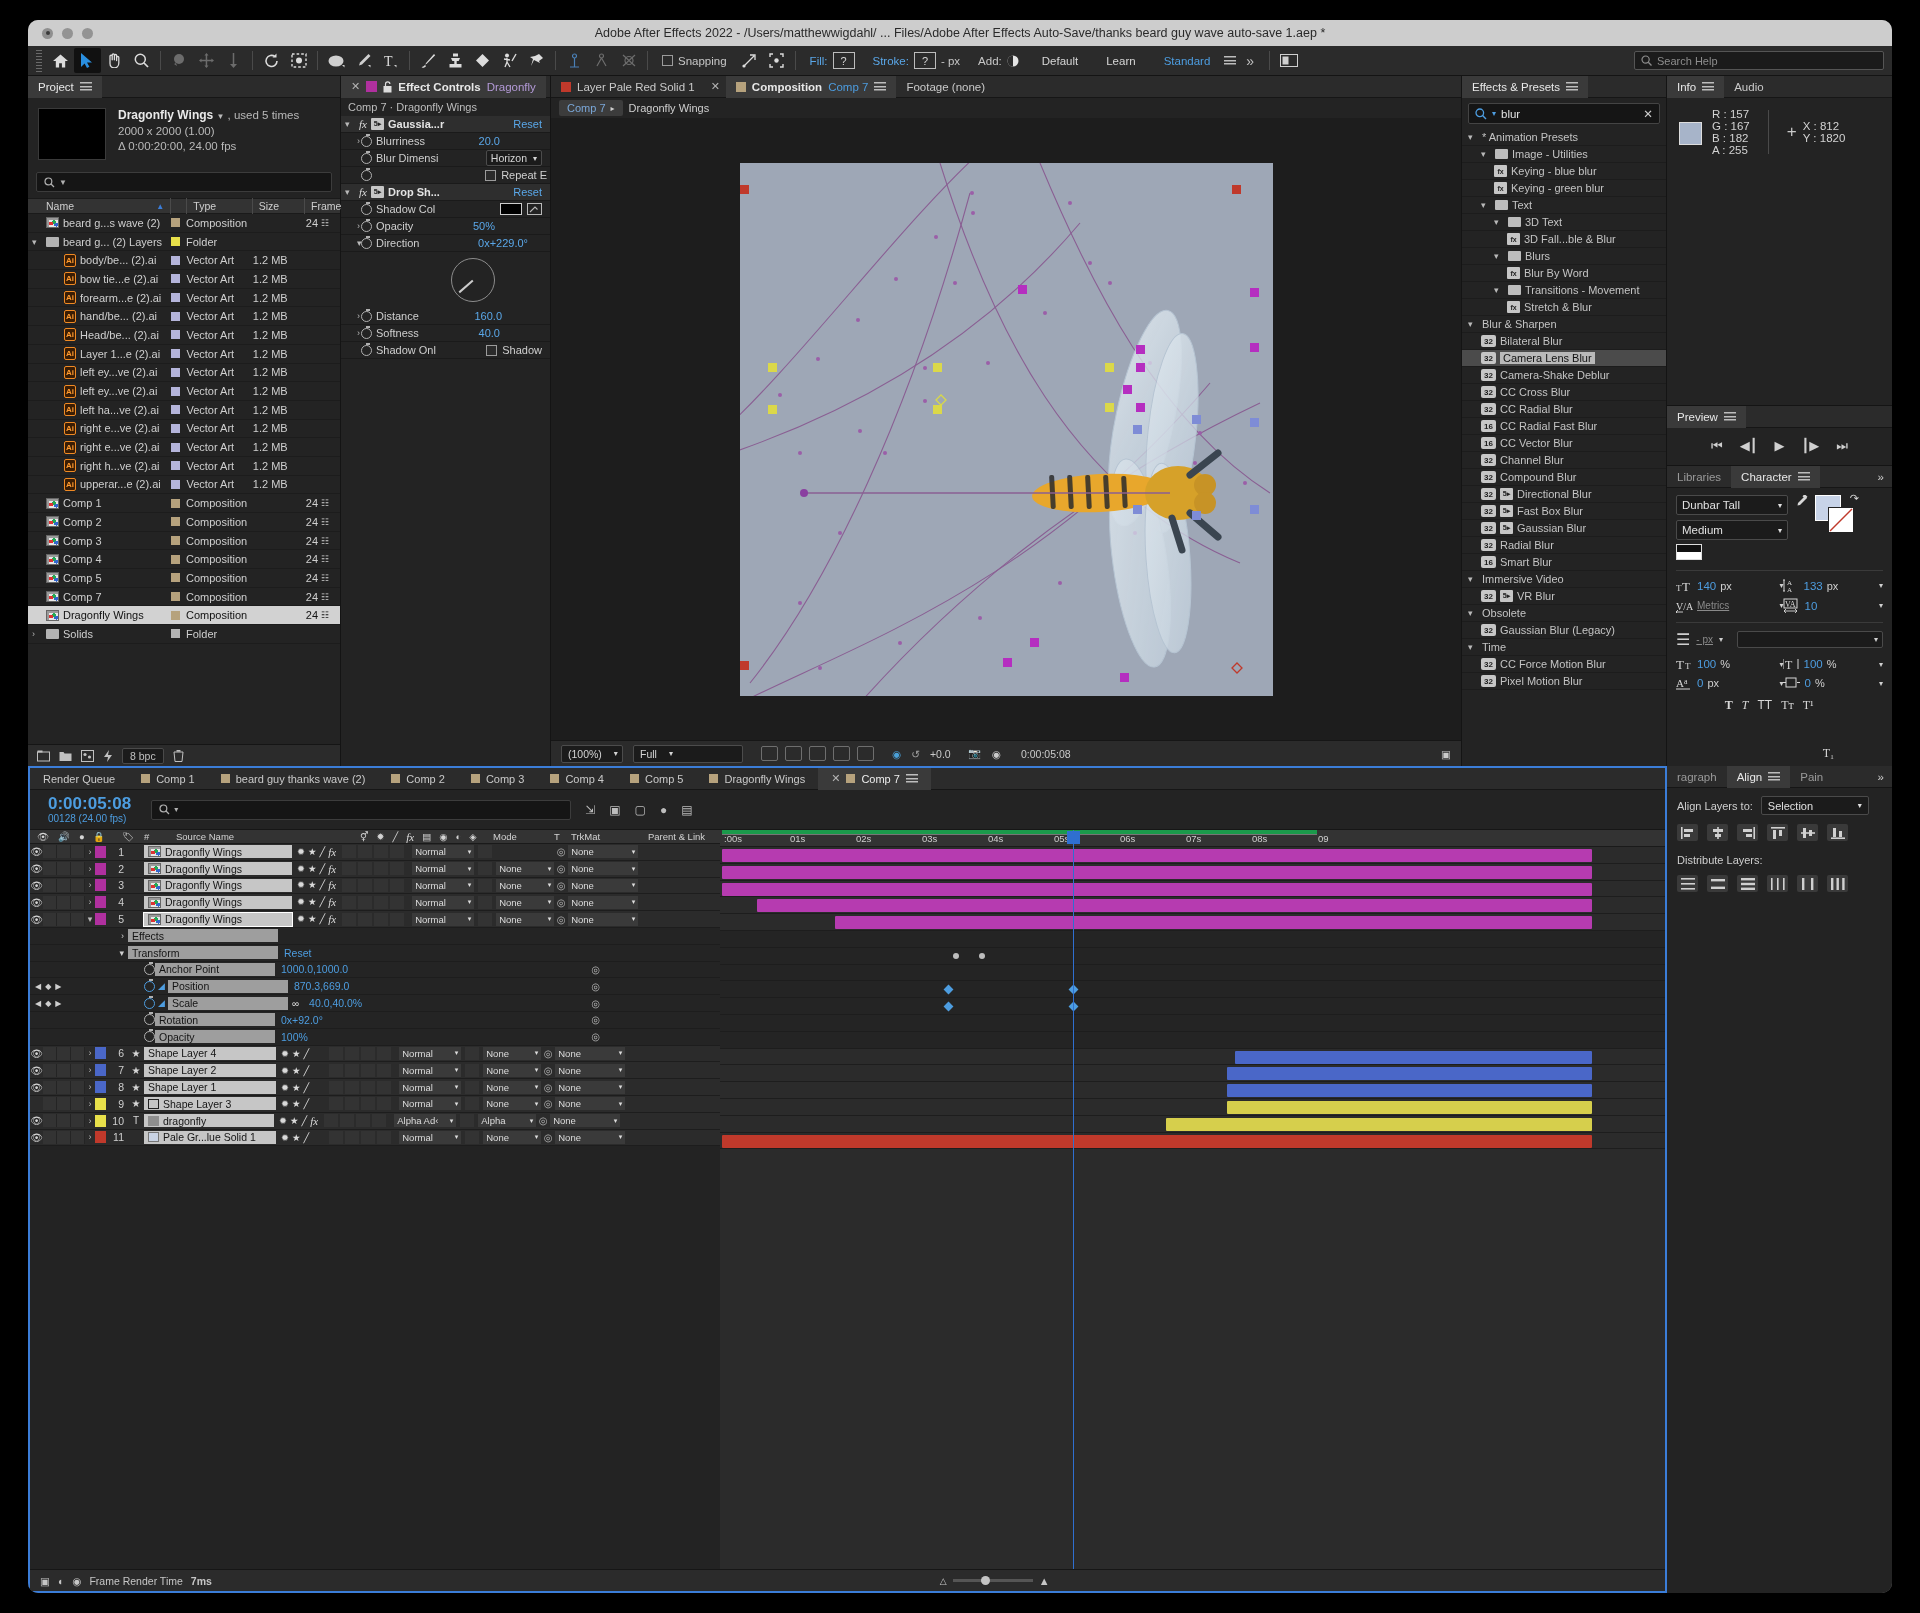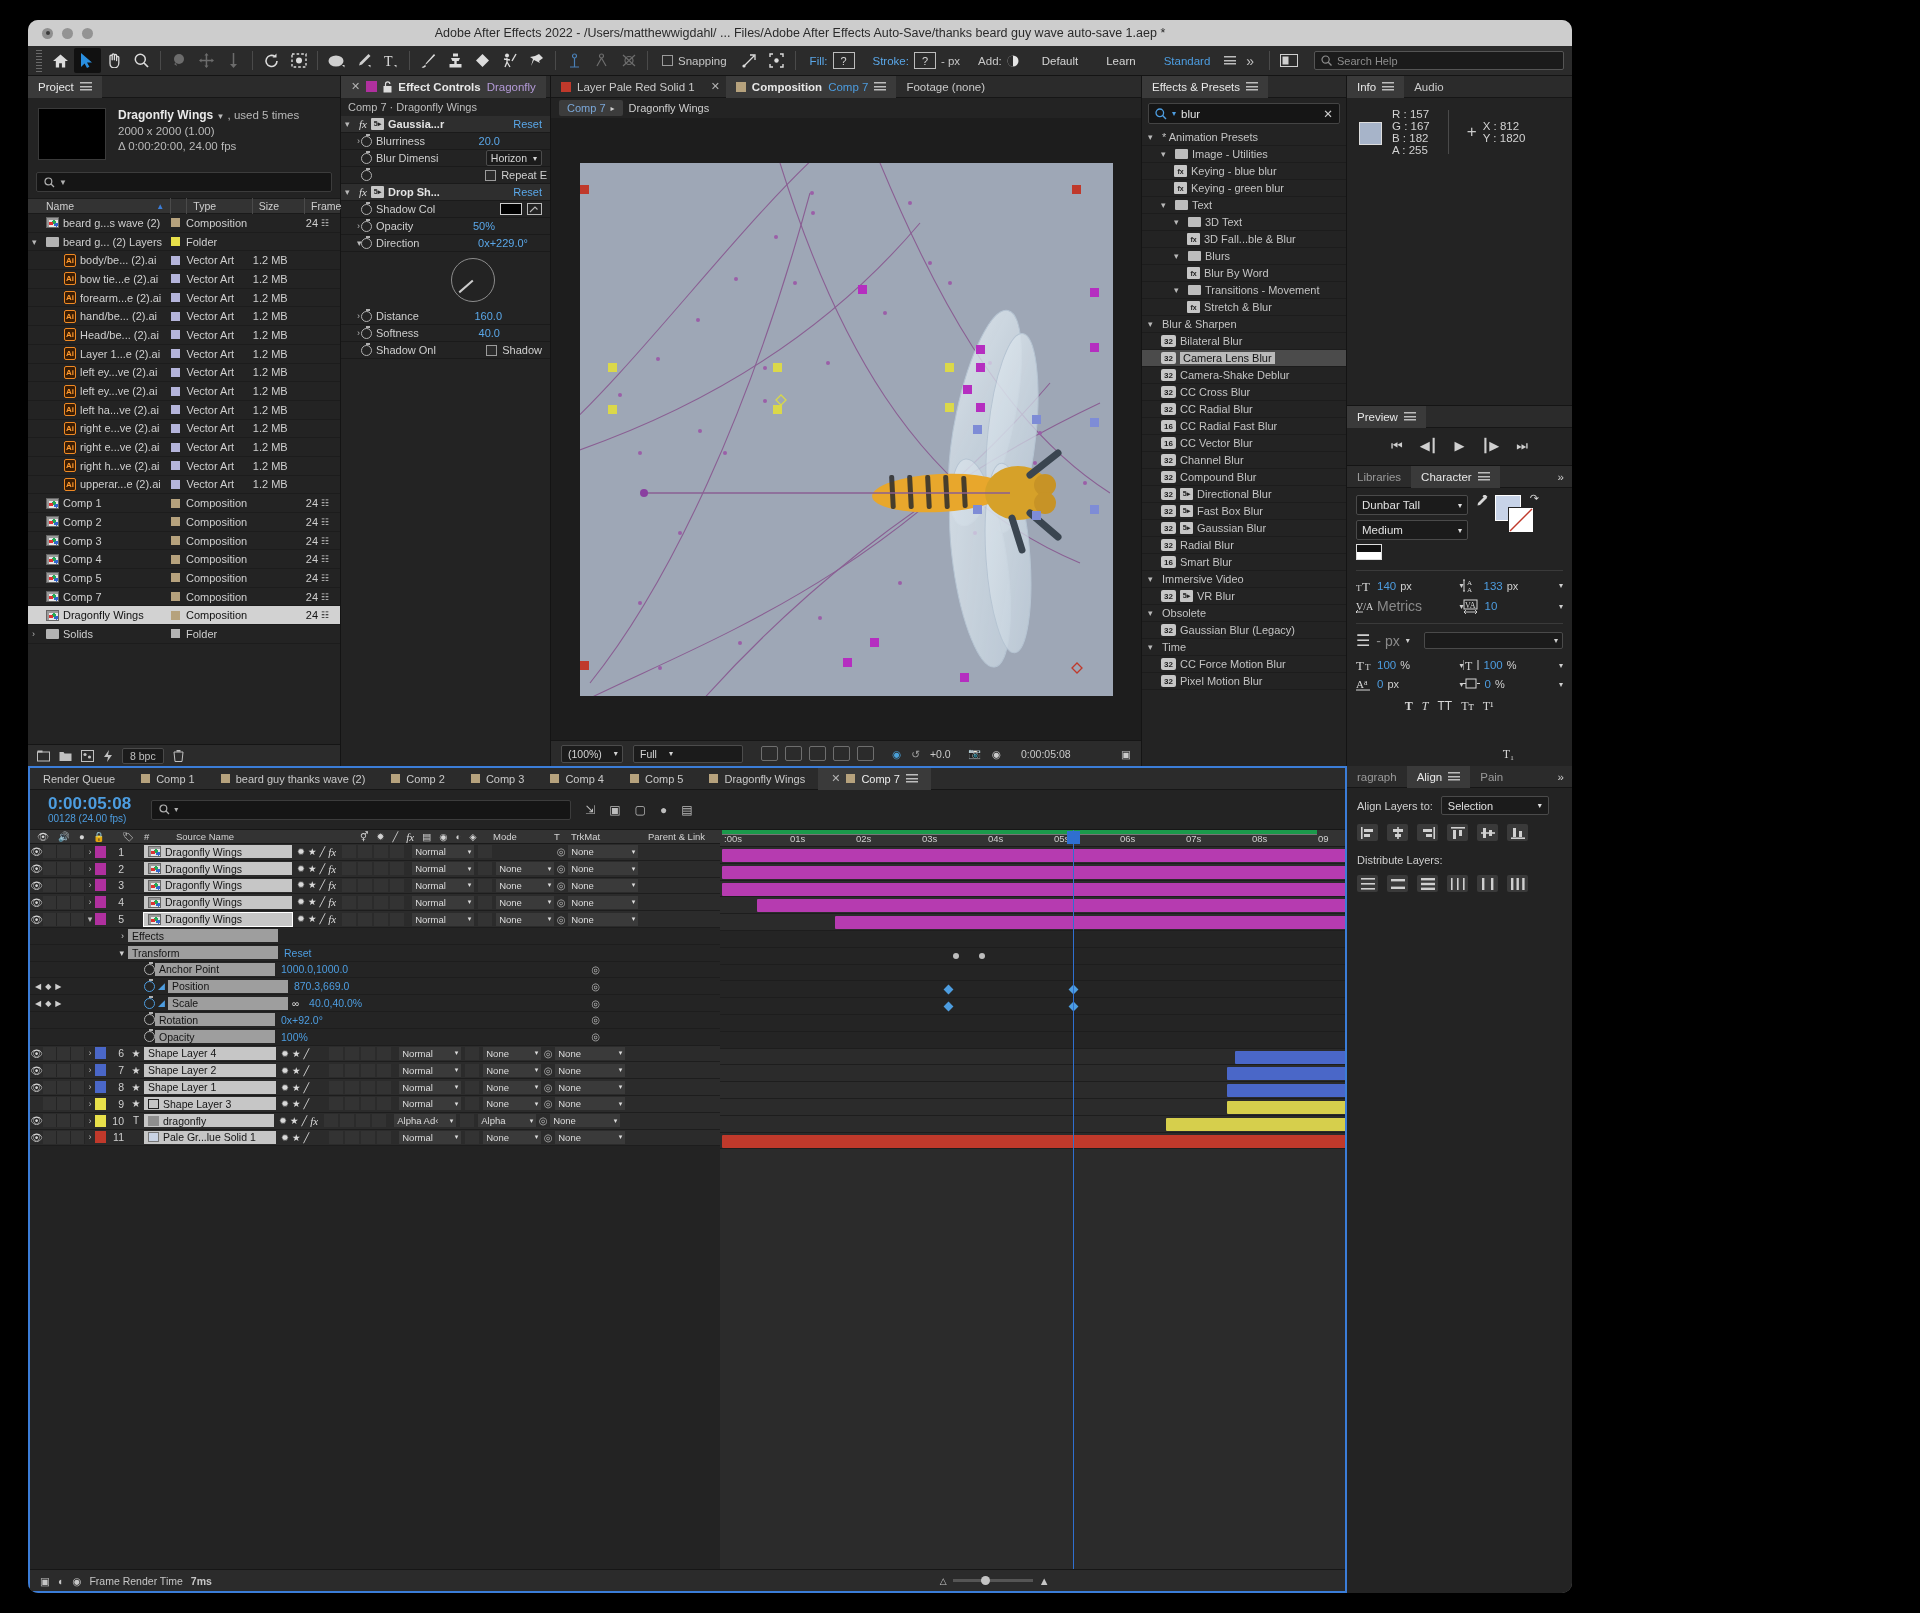--- a/index.html
+++ b/index.html
@@ -1,19 +1,19 @@
 <!DOCTYPE html>
 <html><head>
 <meta charset="utf-8">
 <style>
   * { box-sizing: border-box; margin:0; padding:0; }
   html,body { width:1920px; height:1613px; background:#000; font-family:"Liberation Sans", sans-serif; }
   body { overflow:hidden; }
 
-  .win { position:absolute; left:28px; top:20px; width:1544px; height:1573px;
+  .win { position:absolute; left:28px; top:20px; width:1864px; height:1573px;
          background:#737373; border-radius:10px; overflow:hidden; display:flex; flex-direction:column; }
 
   
   .titlebar { height:26px; background:#cdcdcd; display:flex; align-items:center; position:relative; flex:0 0 26px; }
   .traffic { display:flex; gap:9px; margin-left:14px; }
   .dot { width:11px; height:11px; border-radius:50%; background:#939393; }
   .dot.a { background:#8f8f8f; position:relative;}
   .dot.a::after{content:"";position:absolute;left:3.5px;top:3.5px;width:4px;height:4px;border-radius:50%;background:#3a3a3a;}
   .title-text { position:absolute; left:0; right:0; text-align:center; font-size:12.5px; color:#2a2a2a; }
 
@@ -145,21 +145,21 @@
   .info-sw { width:23px; height:23px; background:#a7b4c9; border:1px solid #ddd; margin-top:14px;}
   .info-div { width:1px; background:#4a4a4a; margin:2px 8px; }
   .prevpanel { flex:0 0 60px; border-bottom:1px solid #141414; }
   .prev-btns { display:flex; justify-content:center; gap:17px; padding-top:10px; color:#cfcfcf; font-size:13px;}
   .charpanel { flex:1; min-height:0; }
   .char-body { padding:7px 9px; }
   .fontsel { height:20px; background:#1b1b1b; border:1px solid #4a4a4a; border-radius:2px;
              display:flex; align-items:center; justify-content:space-between; padding:0 5px;
              font-size:11.5px; color:#e0e0e0; width:112px;}
   .cnum { color:#4d9de0; font-size:11.5px;}
-  .cgray { color:#8a8a8a; font-size:14px;}
+  .cgray { color:#8a8a8a; font-size:10px;text-decoration:underline;}
   .ttbtns { display:flex; gap:9px; justify-content:center; color:#d8d8d8; font-size:12px; padding:8px 0;}
   .cbx-row { display:flex; gap:14px; font-size:11px; color:#cfcfcf; padding-top:4px;}
 
   
   .timeline { flex:1; display:flex; min-height:0; }
   .tl-main { flex:1; background:#232323; border:2px solid #3b7dd8; display:flex; flex-direction:column; min-width:0;}
   .tl-tabs { height:22px; background:#2b2b2b; display:flex; align-items:center; font-size:11px;
              color:#cacaca; flex:0 0 22px; border-bottom:1px solid #161616;}
   .tltab { display:flex; align-items:center; gap:6px; padding:0 13px; height:22px; }
   .tltab.active { background:#3a3a3a; color:#eee; }

